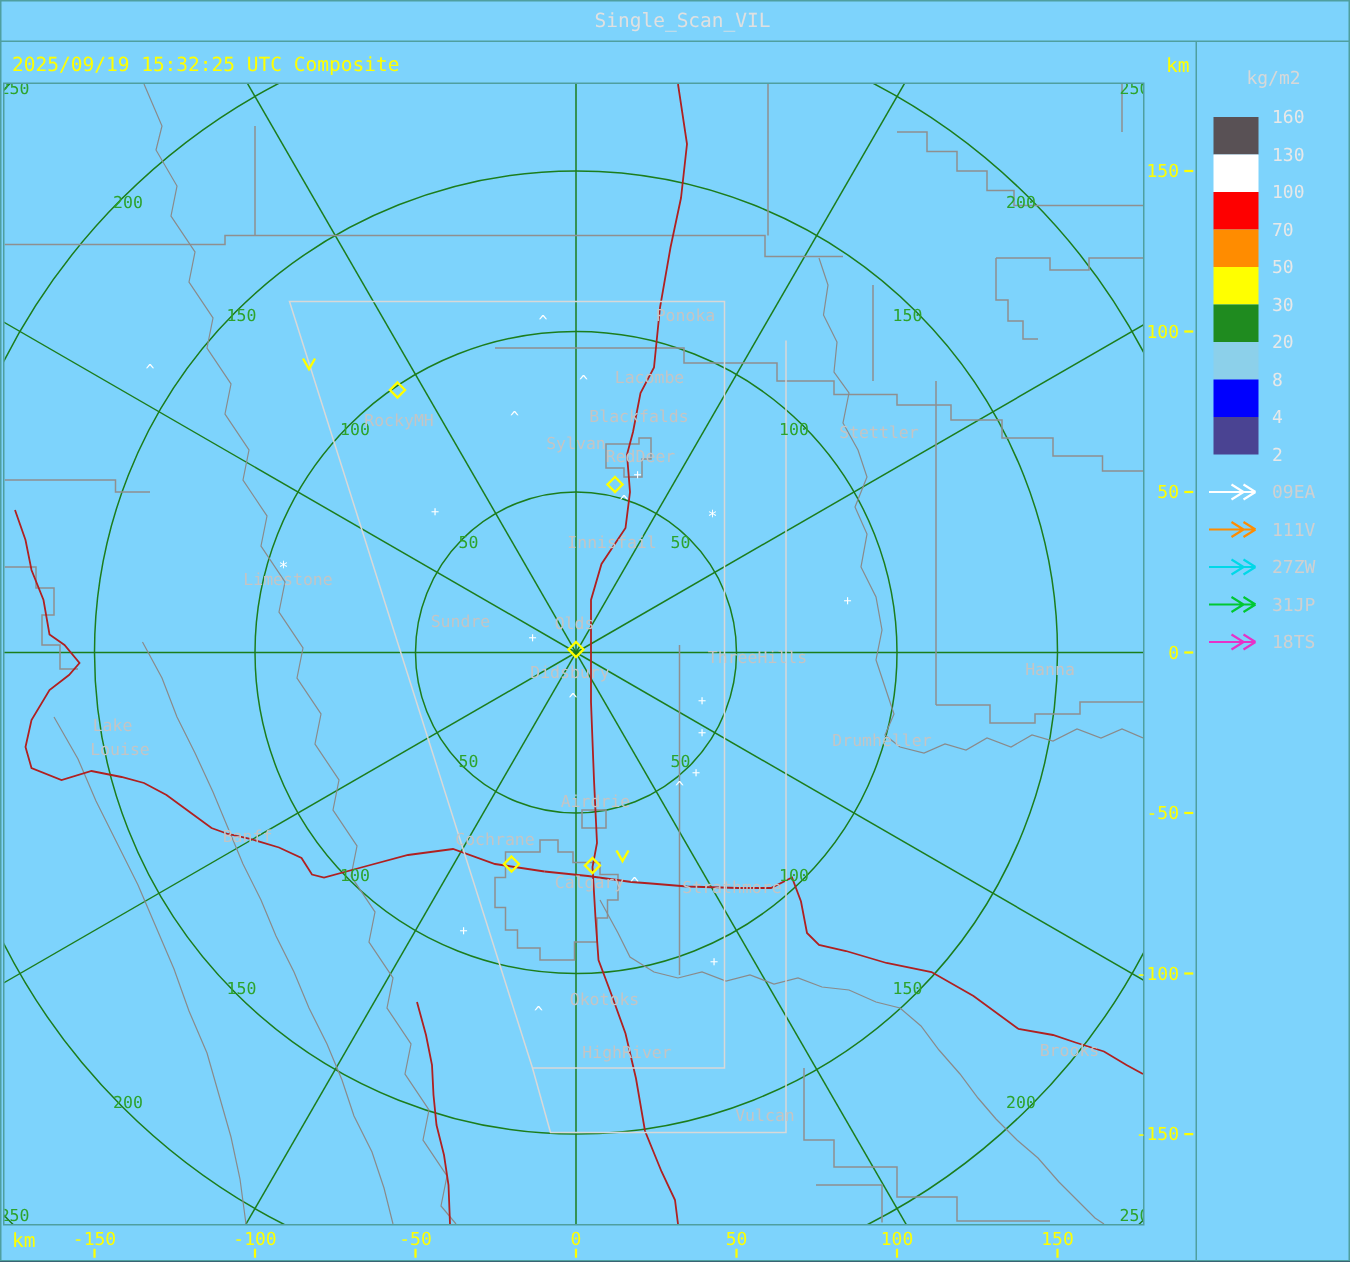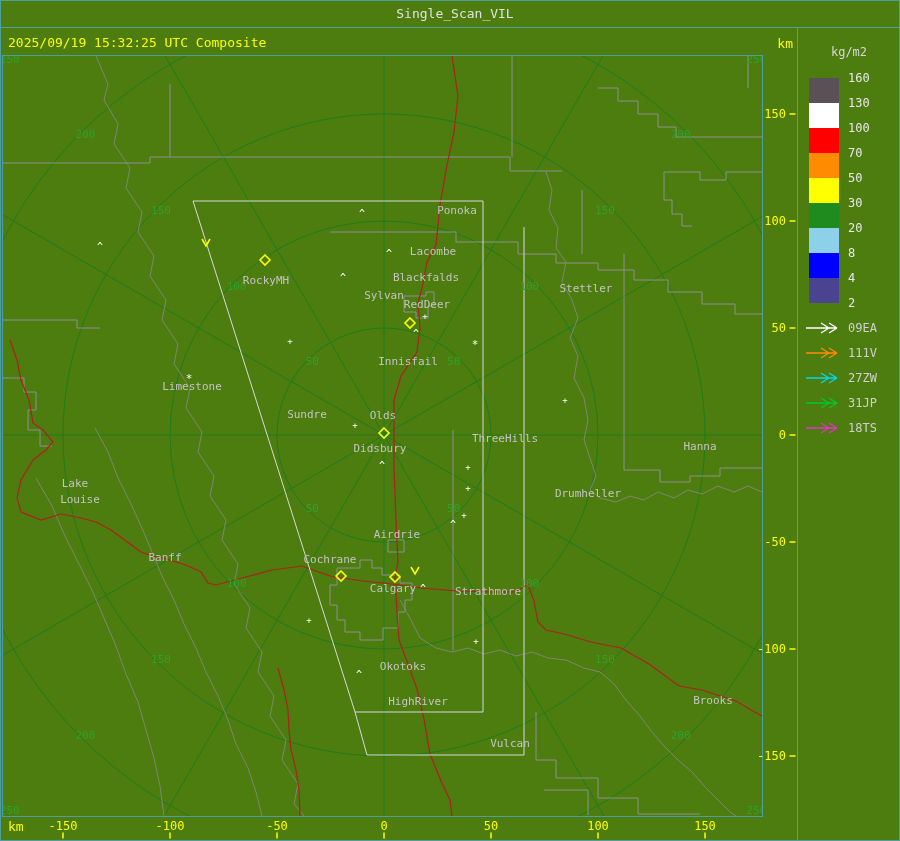--- a/index.html
+++ b/index.html
@@ -1,16 +1,16 @@
 <!DOCTYPE html>
 <html><head>
 <meta charset="utf-8">
 <style>
   html,body{margin:0;padding:0;background:#000;}
-  .stage{position:relative;width:900px;height:841px;background:#4d7c0f;overflow:hidden;
+  .stage{position:relative;width:900px;height:841px;background:#7dd3fc;overflow:hidden;
          font-family:"DejaVu Sans Mono",monospace;}
   svg text{font-family:"DejaVu Sans Mono",monospace;}
   .teal{stroke:#4f9f9f;stroke-width:1;fill:none;}
   .title-text{fill:#e0e0e0;font-size:13px;}
   .yellow-text{fill:#ffff00;font-size:13px;}
   .panel-text{fill:#d8d8d8;font-size:12px;}
   .ring{stroke:#1c7d1c;stroke-width:1;fill:none;}
   .spoke{stroke:#1c7d1c;stroke-width:1;}
   .ringlbl{fill:#2da32d;font-size:11px;}
   .county{stroke:#8f8f8f;stroke-width:1;fill:none;}

